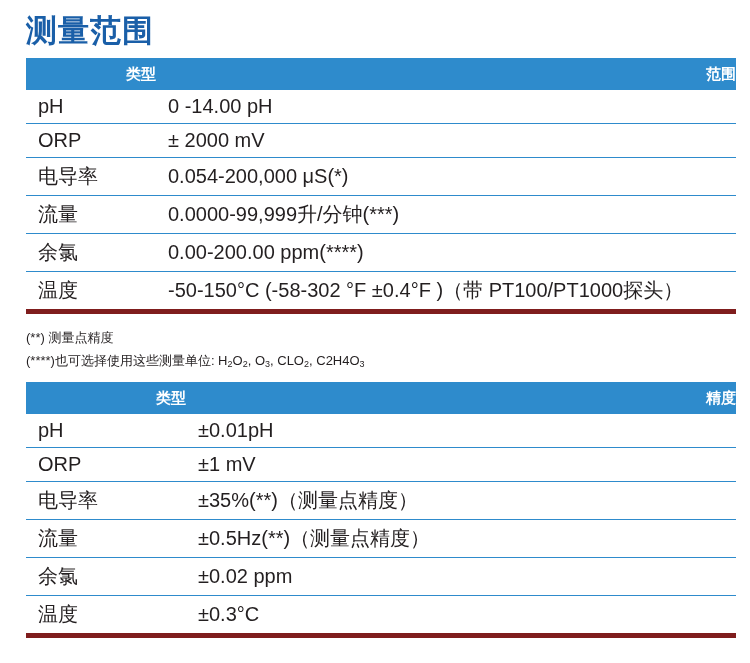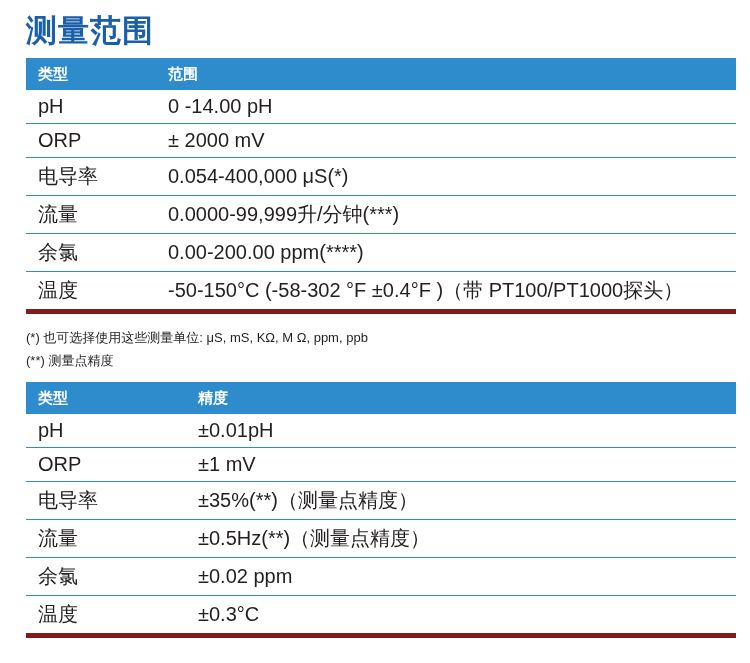--- a/index.html
+++ b/index.html
@@ -33,21 +33,21 @@
     border-collapse: collapse;
     width: 710px;
     margin-left: 14px;
     table-layout: fixed;
   }
   table.spec th {
     background: #2e8bcc;
     color: #ffffff;
     font-size: 15px;
     font-weight: bold;
-    text-align: left;
+    text-align: right;
     padding: 6px 0 6px 12px;
     height: 20px;
   }
   table.spec td {
     font-size: 20px;
     color: #231f20;
     padding: 5px 0 5px 12px;
     border-bottom: 1px solid #2e8bcc;
     height: 21px;
     white-space: nowrap;
@@ -112,40 +112,40 @@
       <tr class="first-row">
         <td>pH</td>
         <td>0 -14.00 pH</td>
       </tr>
       <tr>
         <td>ORP</td>
         <td>± 2000 mV</td>
       </tr>
       <tr>
         <td>电导率</td>
-        <td>0.054-400,000 μS(*)</td>
+        <td>0.054-200,000 μS(*)</td>
       </tr>
       <tr>
         <td>流量</td>
         <td>0.0000-99,999升/分钟(***)</td>
       </tr>
       <tr>
         <td>余氯</td>
         <td>0.00-200.00  ppm(****)</td>
       </tr>
       <tr>
         <td>温度</td>
         <td>-50-150°C (-58-302 °F ±0.4°F )（带 PT100/PT1000探头）</td>
       </tr>
     </tbody>
   </table>
 
   <div class="notes">
-    <div class="note">(*) 也可选择使用这些测量单位: μS, mS, KΩ, M Ω, ppm, ppb</div>
     <div class="note">(**) 测量点精度</div>
+    <div class="note">(****)也可选择使用这些测量单位: H<sub>2</sub>O<sub>2</sub>, O<sub>3</sub>, CLO<sub>2</sub>, C2H4O<sub>3</sub></div>
   </div>
 
   <div class="gap-before-table2"></div>
 
   <table class="spec">
     <colgroup>
       <col class="col-type2">
       <col class="col-val2">
     </colgroup>
     <thead>

